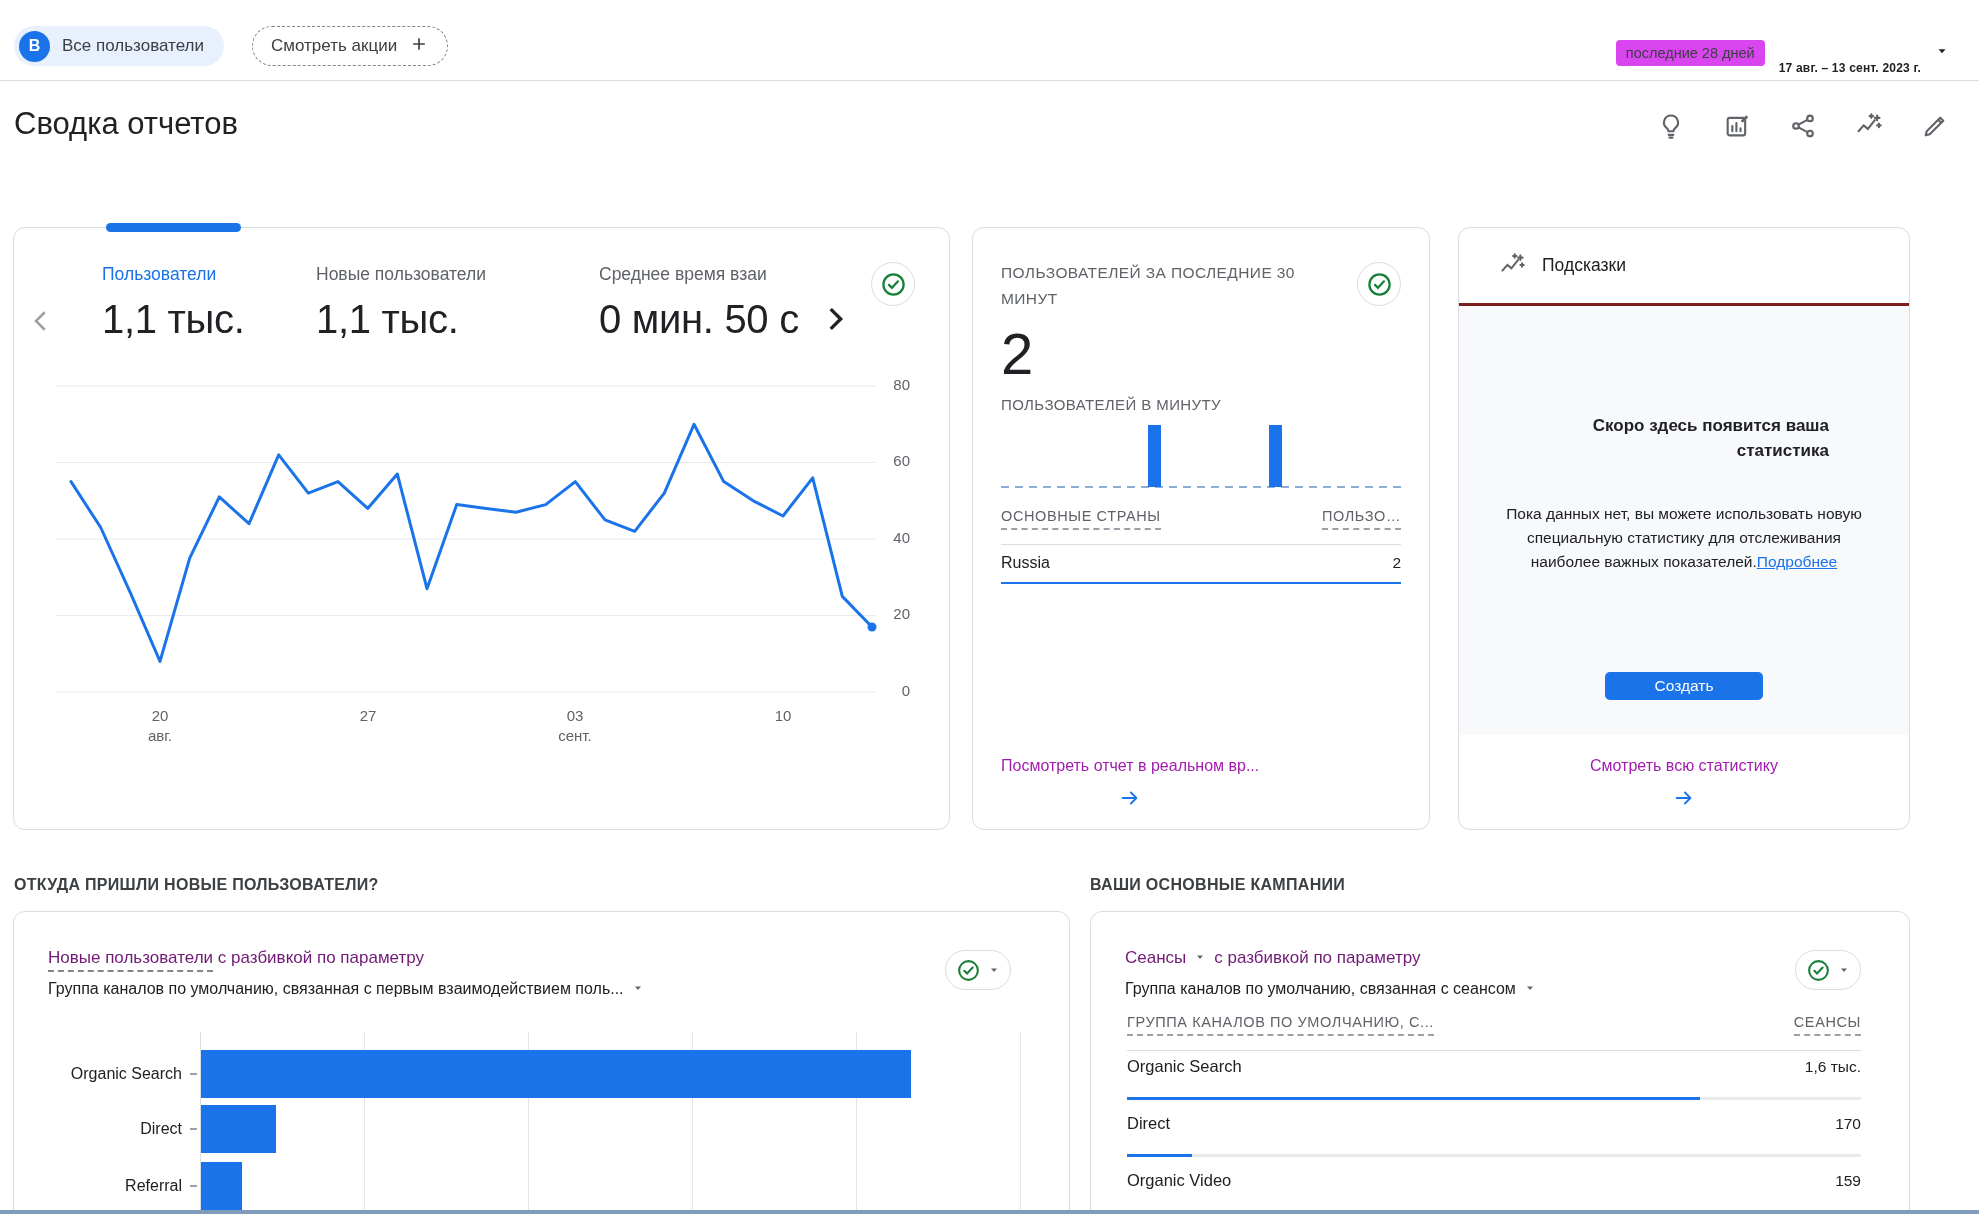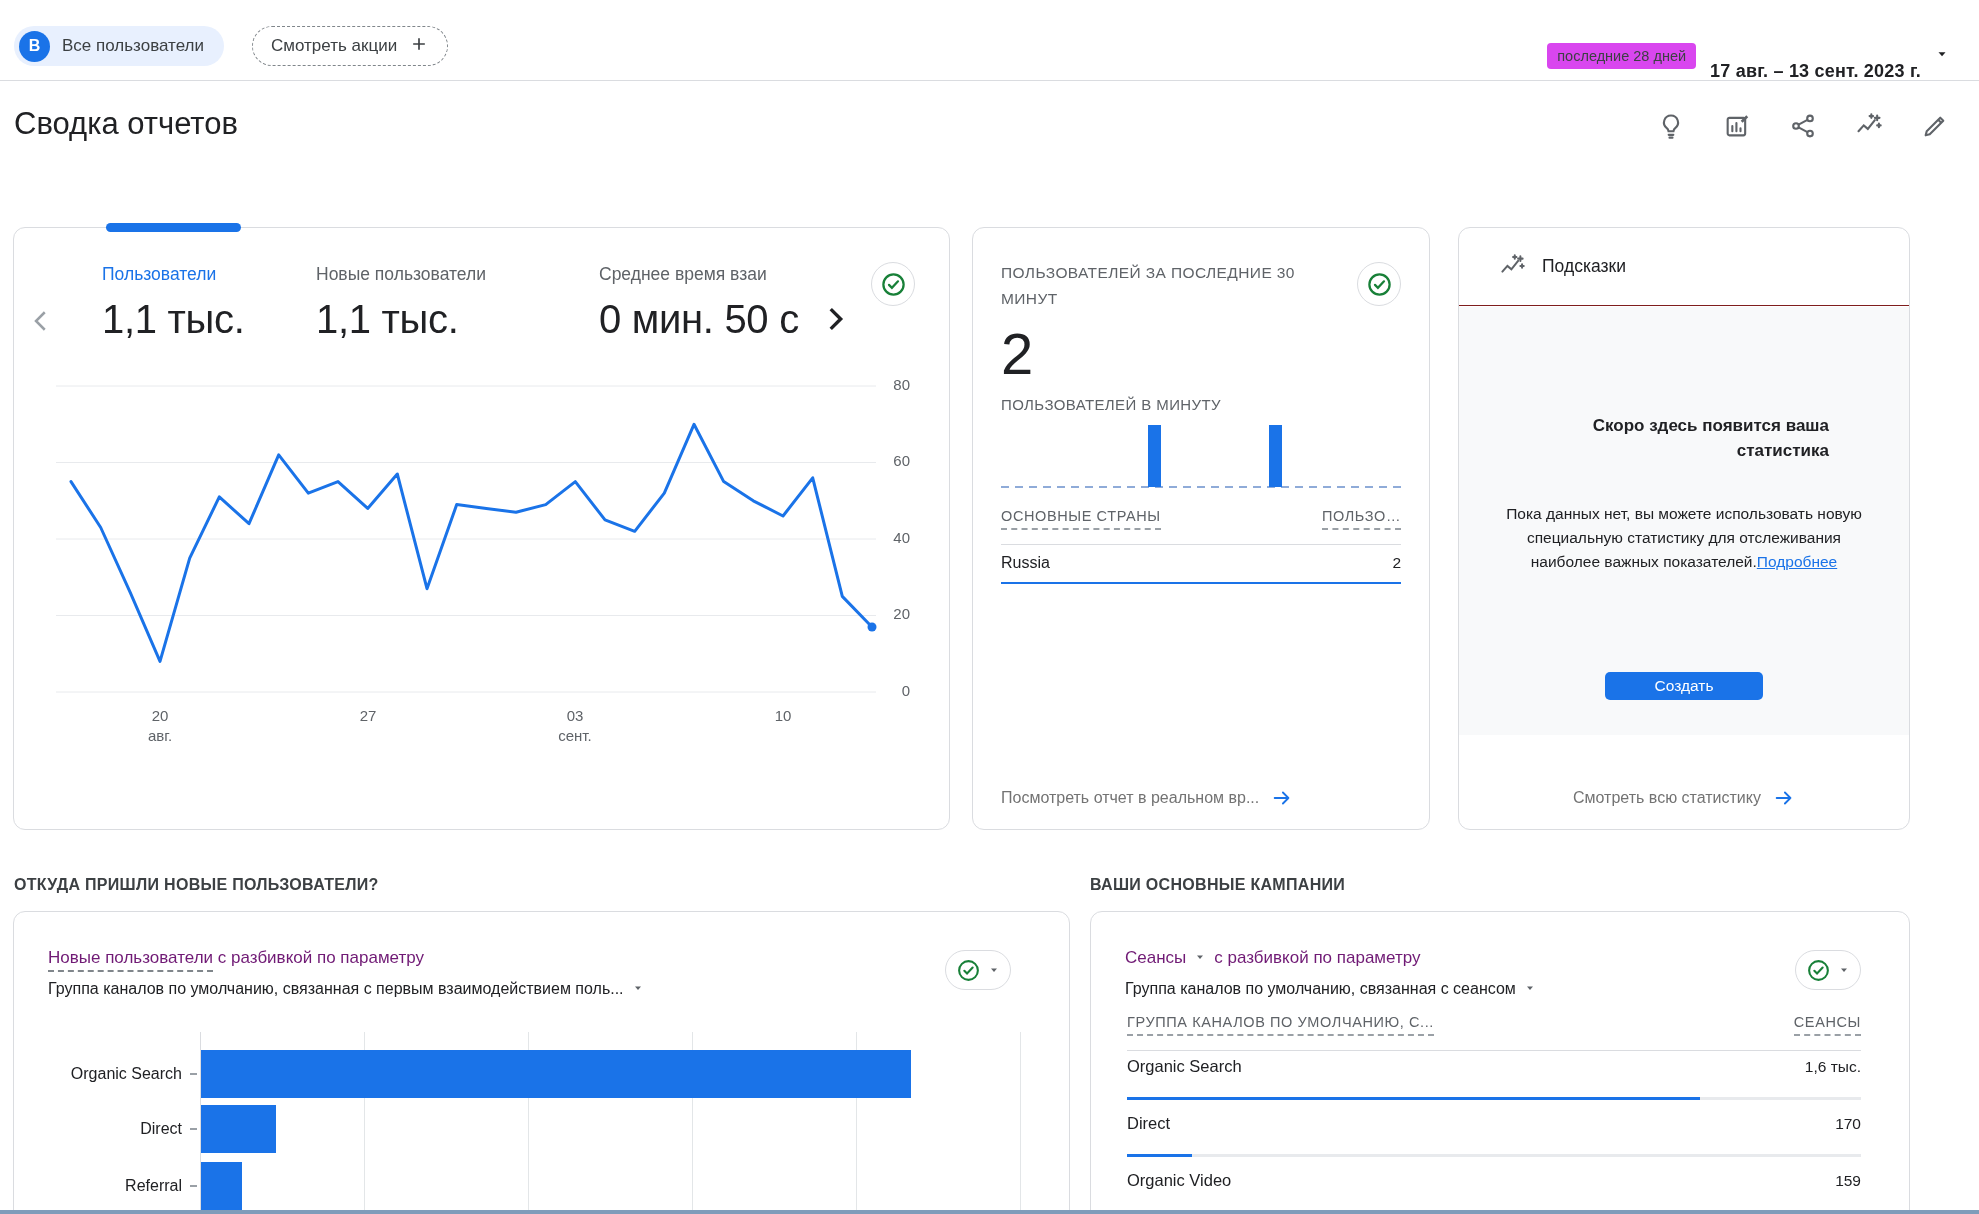--- a/index.html
+++ b/index.html
@@ -7,35 +7,35 @@
   .page { position:relative; width:1979px; height:1214px; background:#fff; overflow:hidden; color:#202124; }
 
   
   .topbar { position:absolute; left:0; top:0; right:0; height:81px; border-bottom:1px solid #dadce0; background:#fff; }
   .chip { position:absolute; top:26px; height:40px; display:flex; align-items:center; border-radius:20px; font-size:17px; color:#3c4043; cursor:pointer; }
   .chip-audience { left:14px; background:#e8f0fe; padding:0 20px 0 5px; gap:12px; }
   .avatar { width:31px; height:31px; border-radius:50%; background:#1a73e8; color:#fff; font-weight:bold; font-size:16px; display:flex; align-items:center; justify-content:center; }
   .chip-add { left:252px; border:1px dashed #80868b; padding:0 18px; gap:12px; }
   .date-area { position:absolute; right:30px; top:30px; display:flex; align-items:center; gap:14px; cursor:pointer; }
   .date-preset { background:#d946ef; border-radius:4px; padding:5px 10px; font-size:14.5px; color:#3c4043; }
-  .date-range { font-size:18px; font-weight:700; color:#202124; letter-spacing:.2px;margin-top:31px; }
+  .date-range { font-size:12px; font-weight:700; color:#202124; letter-spacing:.2px;margin-top:31px; }
 
   
   .page-title { position:absolute; left:14px; top:106px; font-size:31px; font-weight:400; color:#202124; }
   .toolbar { position:absolute; right:30px; top:112px; display:flex; gap:38px; }
   .tool-btn { width:28px; height:28px; cursor:pointer; }
   .tool-btn svg { width:28px; height:28px; }
 
   
   .card { position:absolute; background:#fff; border:1px solid #dadce0; border-radius:12px; }
   .badge-circle { position:absolute; width:44px; height:44px; border:1px solid #dadce0; border-radius:50%; background:#fff; display:flex; align-items:center; justify-content:center; }
   .badge-circle svg { width:27px; height:27px; }
   .badge-pill { position:absolute; height:40px; border:1px solid #dadce0; border-radius:21px; background:#fff; display:flex; align-items:center; justify-content:center; gap:7px; padding:0 10px; cursor:pointer; }
   .badge-pill svg.check { width:25px; height:25px; }
-  .link { color:#737373; font-size:16px; cursor:pointer; display:flex; align-items:center; gap:12px; }
+  .link { color:#a21caf; font-size:16px; cursor:pointer; display:flex; align-items:center; gap:12px;flex-direction:column; }
   .link svg { width:22px; height:22px; }
 
   
   .card-metrics { left:13px; top:227px; width:937px; height:603px; }
   .tab-indicator { position:absolute; left:92px; top:-5px; width:135px; height:9px; border-radius:5px; background:#1a73e8; }
   .nav-chevron { position:absolute; cursor:pointer; }
   .nav-prev { left:12px; top:78px; }
   .nav-next { left:804px; top:74px; }
   .metric-col { position:absolute; top:36px; }
   .metric-label { font-size:17.5px; color:#5f6368; }
@@ -62,21 +62,21 @@
   .col-cell { font-size:14.5px; color:#5f6368; letter-spacing:.6px; border-bottom:2px dashed #9aa0a6; padding-bottom:4px; cursor:pointer; }
   .rt-divider { position:absolute; left:28px; right:28px; top:316px; border-top:1px solid #dadce0; }
   .rt-row { position:absolute; left:28px; right:28px; top:326px; display:flex; justify-content:space-between; align-items:center; }
   .rt-country { font-size:16px; color:#202124; }
   .rt-val { font-size:15.5px; color:#202124; }
   .rt-rowline { position:absolute; left:28px; right:28px; top:354px; height:2px; background:#1a73e8; }
   .rt-footer { position:absolute; left:28px; bottom:20px; }
 
   
   .card-insights { left:1458px; top:227px; width:452px; height:603px; overflow:hidden; }
-  .ins-header { position:absolute; left:0; right:0; top:0; height:78px; border-bottom:1px solid #7f1d1d; display:flex; align-items:center; padding-left:40px; gap:16px; }
+  .ins-header { position:absolute; left:0; right:0; top:0; height:78px; border-bottom:3px solid #7f1d1d; display:flex; align-items:center; padding-left:40px; gap:16px; }
   .ins-header svg { width:27px; height:27px; }
   .ins-title { font-size:17.5px; color:#202124; }
   .ins-body { position:absolute; left:0; right:0; top:79px; height:428px; background:#f8f9fa; }
   .ins-empty-title { position:absolute; left:50%; transform:translateX(-50%); top:166px; width:290px; text-align:right; font-size:17px; font-weight:700; line-height:1.45; color:#202124;margin-top:20px; }
   .ins-text { position:absolute; left:50%; transform:translateX(-50%); top:274px; width:360px; text-align:center; font-size:15.5px; line-height:1.55; color:#202124; }
   .ins-link { color:#1a73e8; text-decoration:underline; cursor:pointer; }
   .ins-btn { position:absolute; left:50%; transform:translateX(-50%); top:444px; width:158px; height:28px; background:#1a73e8; color:#fff; border:none; border-radius:5px; font-size:15.5px; font-family:inherit; cursor:pointer; }
   .ins-footer { position:absolute; left:50%; transform:translateX(-50%); bottom:20px; white-space:nowrap; }
 
   

